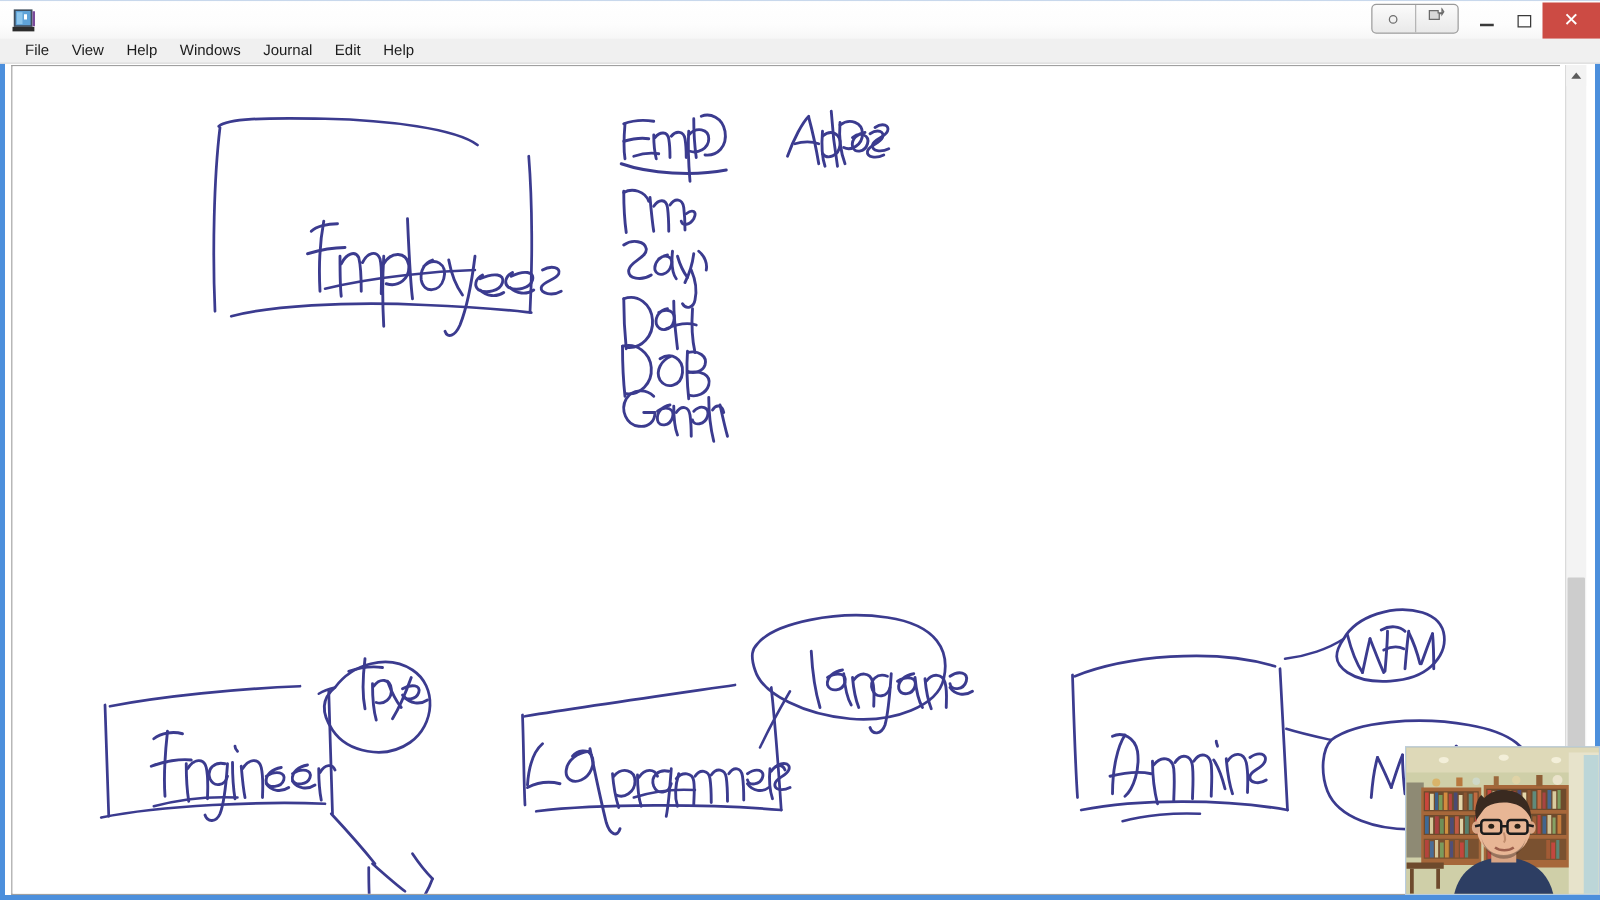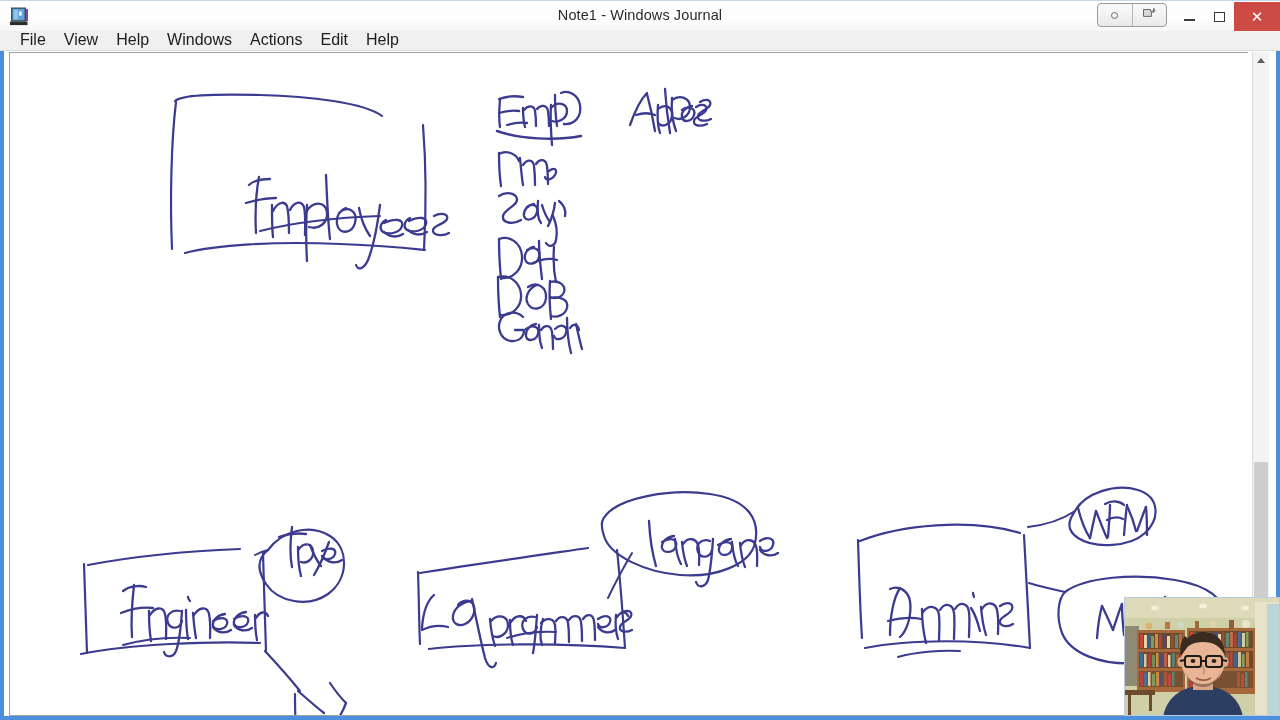--- a/index.html
+++ b/index.html
@@ -121,21 +121,21 @@
     top: 31px; left: -4px; right: -4px;
     height: 20px;
     background: #f0f0f0;
     border-bottom: 1px solid #dcdcdc;
     display: flex;
     align-items: center;
     padding-left: 11px;
     box-sizing: border-box;
   }
   .menu-item {
-    font-size: 16px;
+    font-size: 12px;
     color: #1c1c1c;
     padding: 1px 9px 2px 9px;
     white-space: nowrap;
     font-family: "Liberation Sans", sans-serif;
   }
 
   
   #note-canvas-area {
     position: absolute;
     top: 52px; left: 5px;
@@ -213,21 +213,20 @@
       <svg width="21" height="21" viewBox="0 0 21 21">
         <rect x="2" y="1.5" width="15" height="14" fill="#3f4d5c"></rect>
         <rect x="3.5" y="2.8" width="12" height="11.4" fill="#5fa3d8"></rect>
         <rect x="4.5" y="3.8" width="4.5" height="9.5" fill="#8dc6ec"></rect>
         <rect x="10.2" y="5.4" width="2.4" height="4.2" fill="#ffffff"></rect>
         <rect x="1" y="15.5" width="17.5" height="3.6" fill="#2c2c2c"></rect>
         <rect x="17" y="3" width="2" height="12" fill="#7a4a9a"></rect>
       </svg>
     </div>
 
-    <div id="window-title">Note1 - Windows Journal</div>
 
     <div id="capture-toolbar">
       <div class="cap-btn">
         <span id="record-dot"></span>
       </div>
       <div class="cap-btn">
         <span>
           <svg width="14" height="13" viewBox="0 0 14 13">
             <path d="M1.5 2.5 H8.5 V4.2 H11.6 L11.6 1.3 L13 3.4 L11.6 5.5 V4.9 H9.4 V9.4 H1.5 Z" fill="#d8d8d8" stroke="#6a6a6a" stroke-width="1"></path>
           </svg>
@@ -246,21 +245,21 @@
         <span>✕</span>
       </div>
     </div>
   </div>
 
   <div id="menu-bar">
     <div class="menu-item">File</div>
     <div class="menu-item">View</div>
     <div class="menu-item">Help</div>
     <div class="menu-item">Windows</div>
-    <div class="menu-item">Actions</div>
+    <div class="menu-item">Journal</div>
     <div class="menu-item">Edit</div>
     <div class="menu-item">Help</div>
   </div>
 
   <div id="note-canvas-area">
     <div id="ink-surface">
       <svg id="ink-svg" width="1239" height="664" viewBox="0 0 1239 664">
         <g fill="none" stroke="#3b3b8f" stroke-linecap="round" stroke-linejoin="round">
 
           <g stroke-width="2.2">

